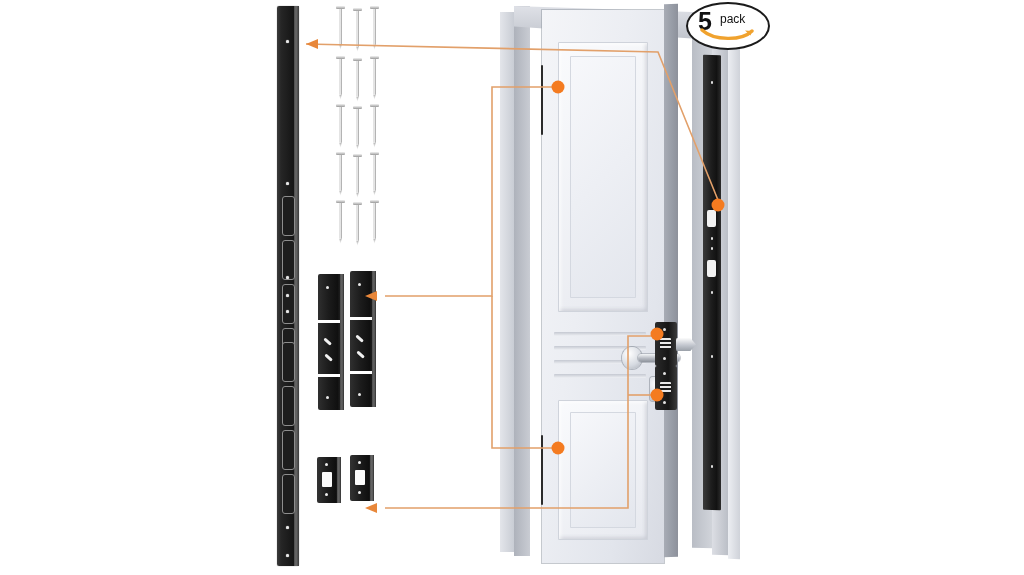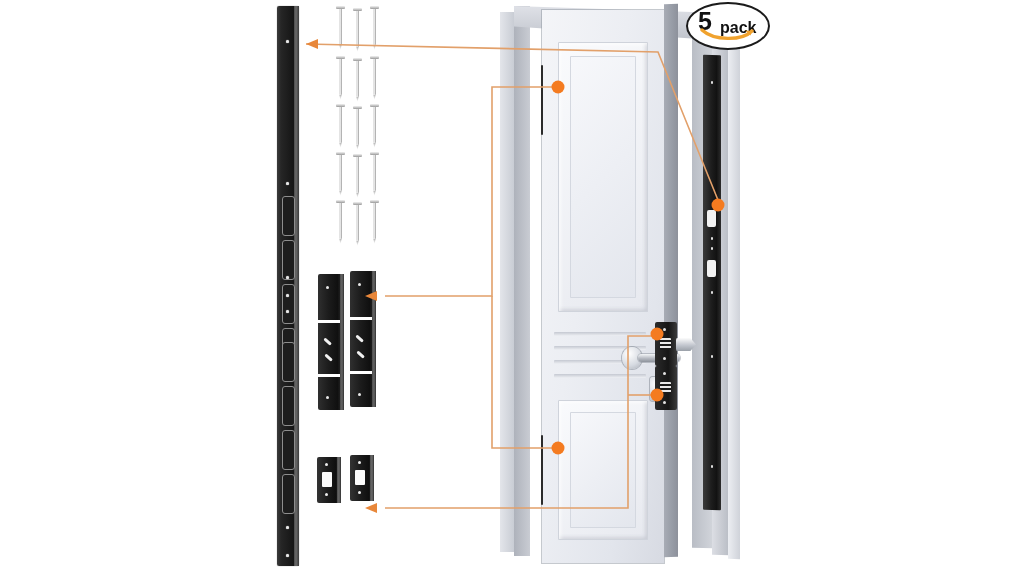--- a/index.html
+++ b/index.html
@@ -198,22 +198,22 @@
   #pack-badge .oval{
     position:absolute;inset:0;border:2.5px solid #1b1b1b;border-radius:50%;
     background:#ffffff;
   }
   #pack-badge .num{
     position:absolute;left:12px;top:7px;
     font-size:25px;font-weight:bold;color:#111;line-height:25px;
     font-family:"Liberation Sans", sans-serif;
   }
   #pack-badge .word{
-    position:absolute;left:34px;top:20px;
-    font-size:16px;font-weight:bold;color:#111;line-height:12px;
+    position:absolute;left:34px;top:11px;
+    font-size:12px;font-weight:normal;color:#111;line-height:12px;
     font-family:"Liberation Sans", sans-serif;
   }
   #pack-badge .smile{position:absolute;left:14px;top:25px;}
 </style>
 </head>
 <body>
 
 <div id="stage">
 
   <div id="jamb-strip" class="abs">

